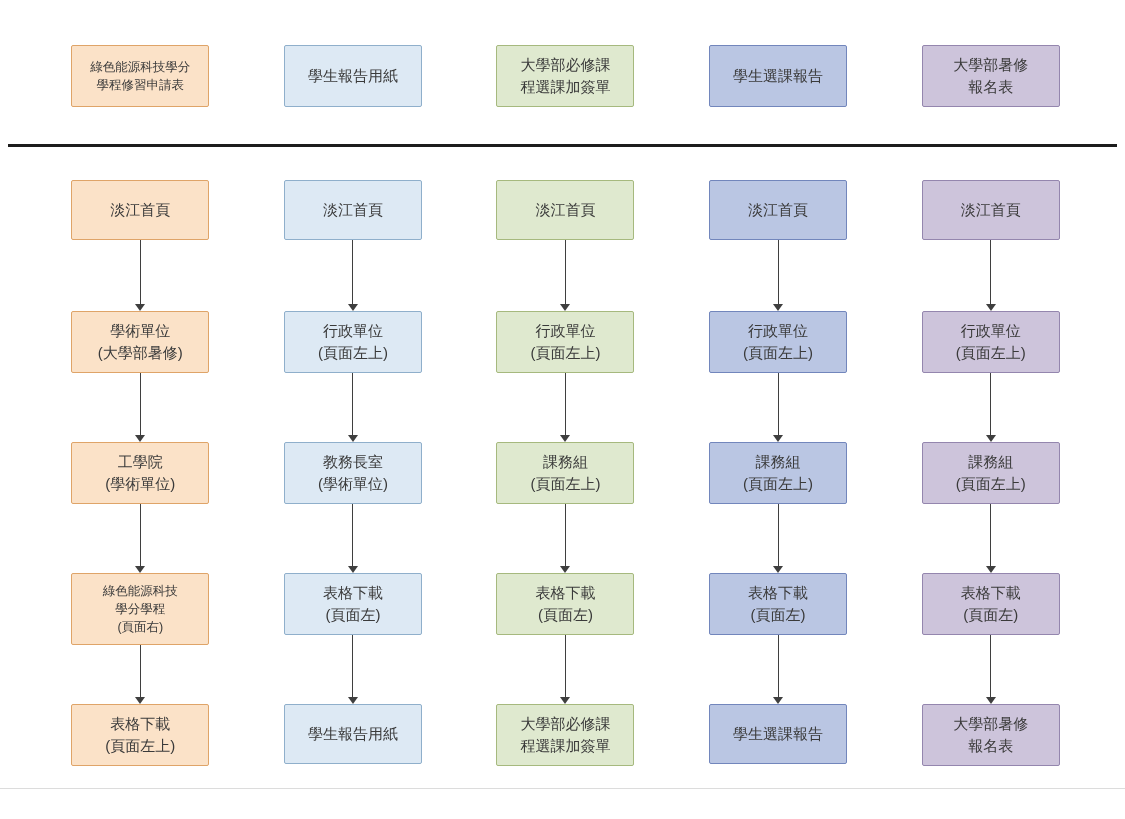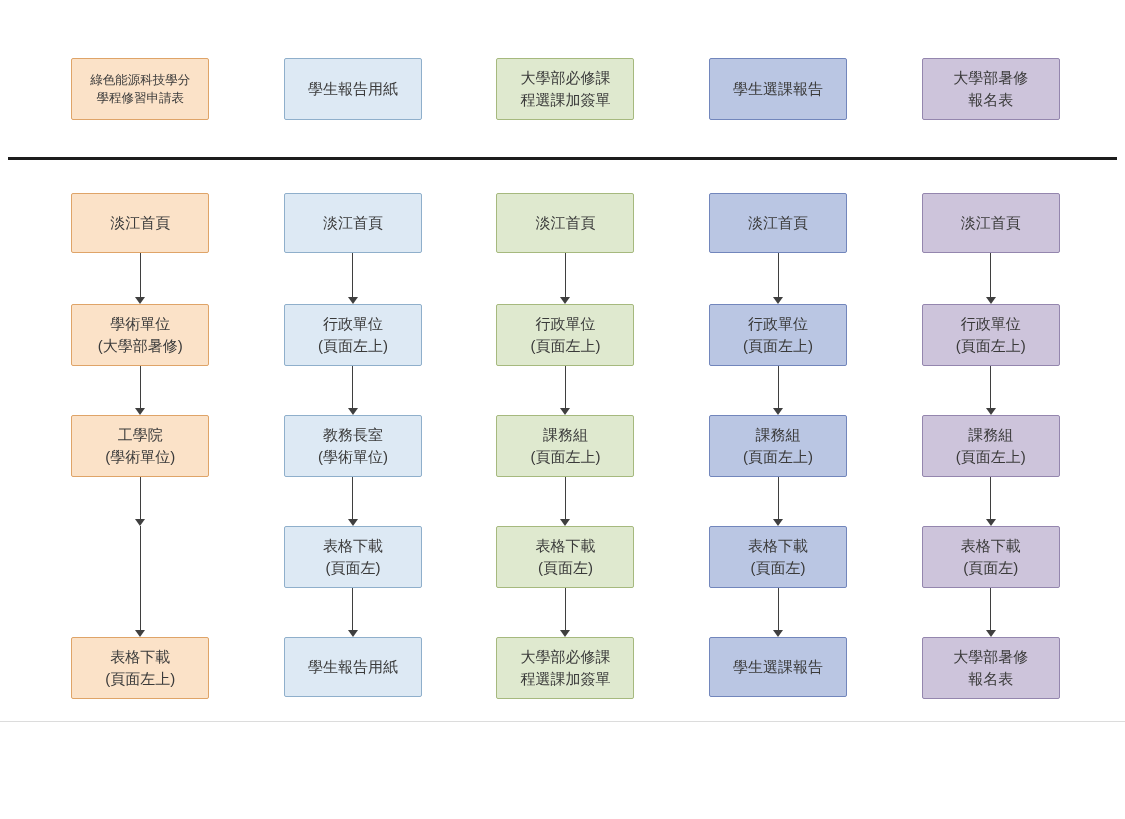--- a/index.html
+++ b/index.html
@@ -15,21 +15,21 @@
     height: 819px;
     margin: 0 auto;
     background: #ffffff;
     overflow: hidden;
   }
   .row {
     display: grid;
     grid-template-columns: repeat(5, 1fr);
     padding: 0 28px 0 34px;
   }
-  .header-row { padding-top: 58px; }
+  .header-row { padding-top: 45px; }
   .cell {
     display: flex;
     justify-content: center;
     align-items: flex-start;
   }
   .box {
     box-sizing: border-box;
     width: 138px;
     min-height: 60px;
     padding: 8px 5px;
@@ -51,21 +51,21 @@
     background: #1c1c1c;
     margin: 37px 8px 0 8px;
   }
   .flow-row { margin-top: 33px; }
   .col {
     display: flex;
     flex-direction: column;
     align-items: center;
   }
   .slot {
-    height: 111px;
+    height: 131px;
     display: flex;
     flex-direction: column;
     align-items: center;
   }
   .slot.last { height: auto; }
   .arrow {
     flex: 1;
     min-height: 26px;
     display: flex;
     flex-direction: column;
@@ -130,20 +130,23 @@
           <div class="box">學術單位
 (大學部暑修)</div>
           <div class="arrow"></div>
         </div>
         <div class="slot">
           <div class="box">工學院
 (學術單位)</div>
           <div class="arrow"></div>
         </div>
         <div class="slot">
+          <div class="box small">綠色能源科技
+學分學程
+(頁面右)</div>
           <div class="arrow"></div>
         </div>
         <div class="slot last">
           <div class="box">表格下載
 (頁面左上)</div>
         </div>
       </div>
     </div>
 
     <div class="cell" style="--fill:#dde9f4;--border:#8fafcb">

